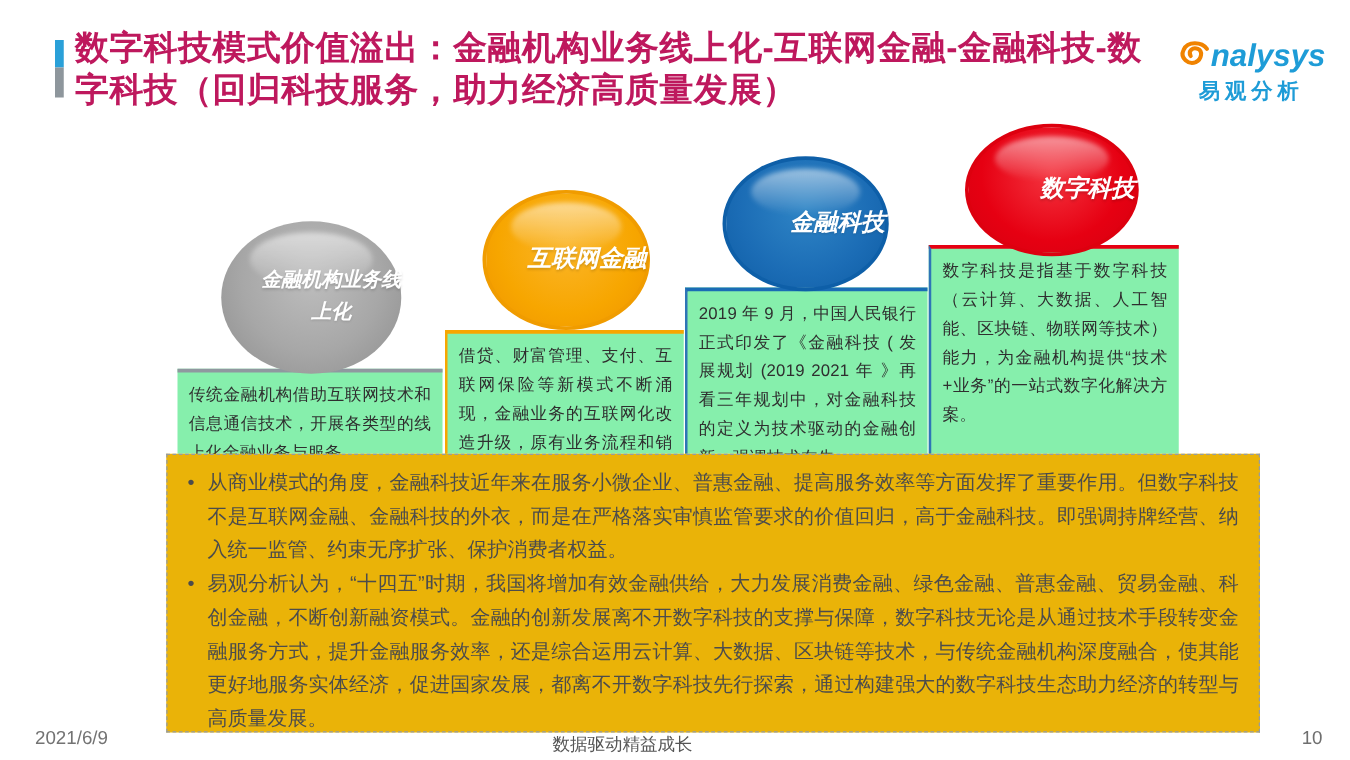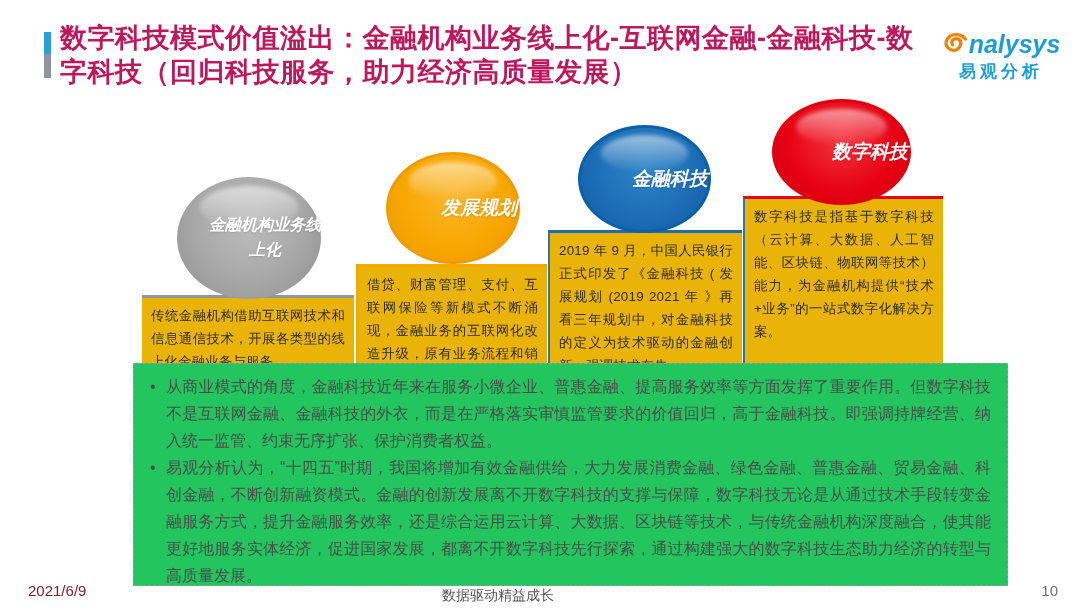--- a/index.html
+++ b/index.html
@@ -23,21 +23,21 @@
   }
 
   
   .logo { position:absolute; left:938px; top:18px; width:126px; text-align:center;margin-top:12px; }
   .logo-brand { display:flex; align-items:center; justify-content:center; gap:1px;
     font-size:25px; font-weight:bold; font-style:italic; color:#1e9cd7; line-height:26px; }
   .logo-swirl { position:relative; top:2px; }
   .logo-cn { margin-top:2px; font-size:17px; font-weight:bold; color:#1e9cd7; letter-spacing:4px; }
 
   
-  .stepbox { position:absolute; background:#eab308; }
+  .stepbox { position:absolute; background:#86efac; }
   .stepbox .desc {
     padding:6px 9px 4px 9px; font-size:13.4px; color:#2f2f2f;
     line-height:23px; text-align:justify; letter-spacing:0.2px;
   }
   .step-1 { left:142px; top:295px; width:212px; height:68px; border-top:3px solid #8f989f; }
   .step-2 { left:356px; top:264px; width:191px; height:99px; border-top:3px solid #f7a600; border-left:2px solid #f7a600; }
   .step-3 { left:548px; top:230px; width:194px; height:133px; border-top:3px solid #1b6cb5; border-left:2px solid #2e75b6; }
   .step-4 { left:743px; top:196px; width:200px; height:167px; border-top:3px solid #e60012; border-left:2px solid #2e75b6; }
 
   
@@ -63,37 +63,37 @@
   .bubble-3 { left:578px; top:125px; width:133px; height:108px;
     background:radial-gradient(ellipse at 50% 38%, #2f85c6 0%, #1b6cb5 60%, #0f5da4 100%);
     border:3px solid #0e5fa8; font-size:19px; }
   .bubble-4 { left:772px; top:99px; width:139px; height:106px;
     background:radial-gradient(ellipse at 50% 38%, #f4343f 0%, #e60012 60%, #d40010 100%);
     border:3px solid #dd000f; font-size:19px; }
 
   
   .summary {
     position:absolute; left:133px; top:363px; width:875px; height:223px;
-    background:#22c55e; border:1px dashed #949ca4;
+    background:#eab308; border:1px dashed #949ca4;
     padding:9px 16px 6px 14px;
   }
   .summary .bullet {
     position:relative; padding-left:18px;
     font-size:16px; line-height:27px; color:#4c4c4c; text-align:justify;
   }
   .summary .bullet::before { content:"•"; position:absolute; left:2px; top:0; color:#4c4c4c; }
 
   .watermark {
     position:absolute; left:330px; top:390px; width:460px;
     font-size:72px; font-weight:bold; color:#35b8e0; opacity:0.07;
     letter-spacing:14px; pointer-events:none; text-align:center;
   }
 
   
-  .footer-date { position:absolute; left:28px; top:582px; font-size:15px; color:#7f1d1d; }
+  .footer-date { position:absolute; left:28px; top:582px; font-size:15px; color:#737373; }
   .footer-slogan { position:absolute; left:0; top:587px; width:996px; text-align:center;
     font-size:14px; color:#555; }
   .footer-page { position:absolute; right:22px; top:582px; font-size:15px; color:#6f6f6f;margin-left:48px; }
 </style>
 </head>
 <body>
 
 <div class="canvas">
 
   <div class="title-bar">
@@ -124,21 +124,21 @@
     <div class="desc">2019 年 9 月，中国人民银行正式印发了《金融科技 ( 发展规划 (2019 2021 年 》再看三年规划中，对金融科技的定义为技术驱动的金融创新，强调技术在先。</div>
   </div>
   <div class="stepbox step-4">
     <div class="desc">数字科技是指基于数字科技（云计算、大数据、人工智能、区块链、物联网等技术）能力，为金融机构提供“技术+业务”的一站式数字化解决方案。</div>
   </div>
 
   <div class="bubble bubble-1">
     <div class="bl">金融机构业务线上化</div>
   </div>
   <div class="bubble bubble-2">
-    <div class="bl">发展规划</div>
+    <div class="bl">互联网金融</div>
   </div>
   <div class="bubble bubble-3">
     <div class="bl">金融科技</div>
   </div>
   <div class="bubble bubble-4">
     <div class="bl">数字科技</div>
   </div>
 
   <div class="watermark">易观分析</div>
 

